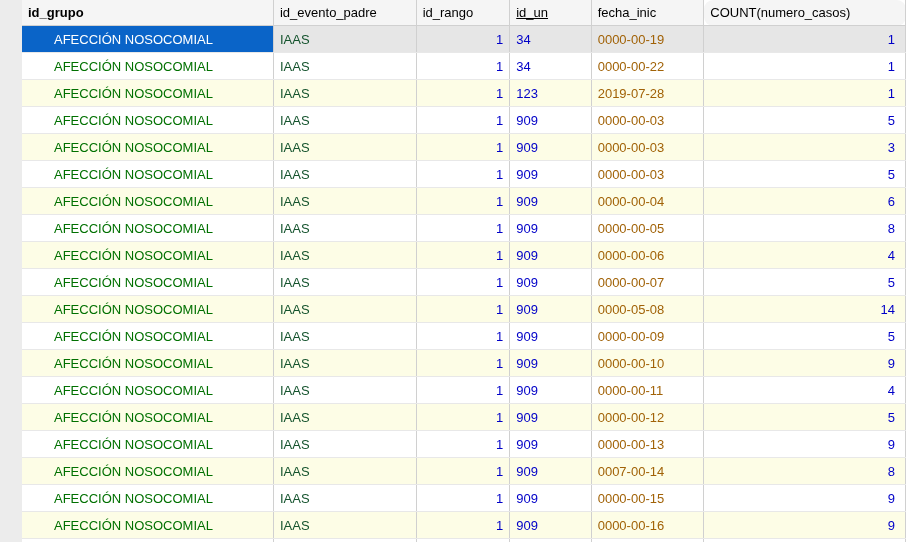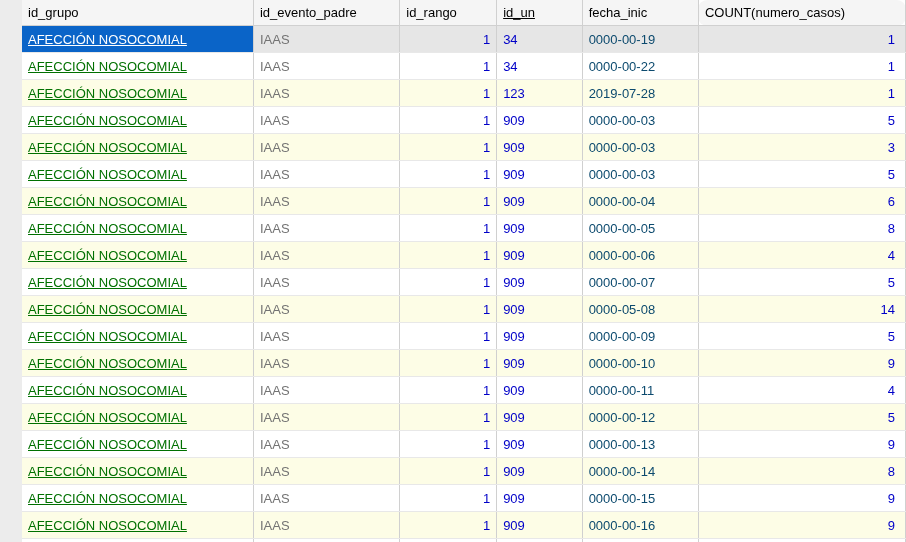--- a/index.html
+++ b/index.html
@@ -6,28 +6,28 @@
   .wrap{width:906px;height:542px;overflow:hidden;background:#fff;position:relative;}
   .gutter{position:absolute;left:0;top:0;bottom:0;width:22px;background:#ececec;border-right:1px solid #d0d0d0;}
   .grid{position:absolute;left:22px;right:0;top:0;bottom:0;overflow:hidden;}
   table{border-collapse:collapse;width:100%;}
   th{background:#f5f5f5;font-weight:400;color:#000;text-align:left;padding:2px 6px 3px 6px;border-right:1px solid #d0d0d0;border-bottom:1px solid #d0d0d0;height:20px;white-space:nowrap;}
   td{padding:3px 6px;border-right:1px solid #d0d0d0;border-bottom:1px solid #e8e8e8;height:20px;white-space:nowrap;}
   tbody tr:nth-child(odd){background:#fdfde6;}
   tbody tr:nth-child(even){background:#ffffff;}
   tbody tr.sel{background:#e6e6e6 !important;}
   tbody tr.sel td.cell-sel{background:#0a64c8;color:#fff !important;}
-  .c-grupo{color:#007000;width:230px;padding-left:6px;text-decoration:underline;}
+  .c-grupo{color:#007000;width:230px;padding-left:32px;}
   .sel .c-grupo{color:#fff;}
-  .c-evento{color:#737373;width:140px;}
+  .c-evento{color:#14532d;width:140px;}
   .c-rango{color:#0000c8;text-align:right;width:90px;}
   .c-un{color:#0000c8;text-align:left;width:80px;}
-  .c-fecha{color:#0c4a6e;width:110px;}
+  .c-fecha{color:#a16207;width:110px;}
   .c-count{color:#0000c8;text-align:right;width:200px;padding-right:10px;}
-  th.h-grupo{width:230px;}
+  th.h-grupo{width:230px;font-weight:bold;}
   th.h-evento{width:140px;}
   th.h-rango{width:90px;}
   th.h-un{width:80px;text-decoration:underline;}
   th.h-fecha{width:110px;}
   th.h-count{width:200px;border-radius:9px;}
 </style>
 </head>
 <body>
 
 <div class="wrap">
@@ -171,21 +171,21 @@
             <td class="c-rango">1</td>
             <td class="c-un">909</td>
             <td class="c-fecha">0000-00-13</td>
             <td class="c-count">9</td>
           </tr>
           <tr>
             <td class="c-grupo">AFECCIÓN NOSOCOMIAL</td>
             <td class="c-evento">IAAS</td>
             <td class="c-rango">1</td>
             <td class="c-un">909</td>
-            <td class="c-fecha">0000-00-14</td>
+            <td class="c-fecha">0007-00-14</td>
             <td class="c-count">8</td>
           </tr>
           <tr>
             <td class="c-grupo">AFECCIÓN NOSOCOMIAL</td>
             <td class="c-evento">IAAS</td>
             <td class="c-rango">1</td>
             <td class="c-un">909</td>
             <td class="c-fecha">0000-00-15</td>
             <td class="c-count">9</td>
           </tr>

